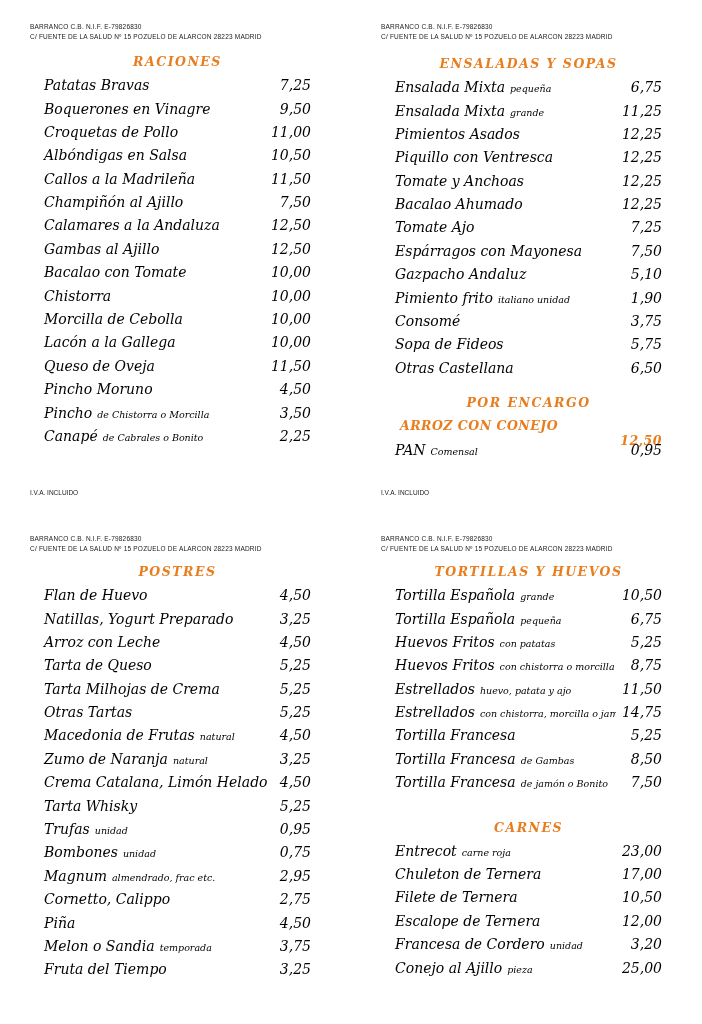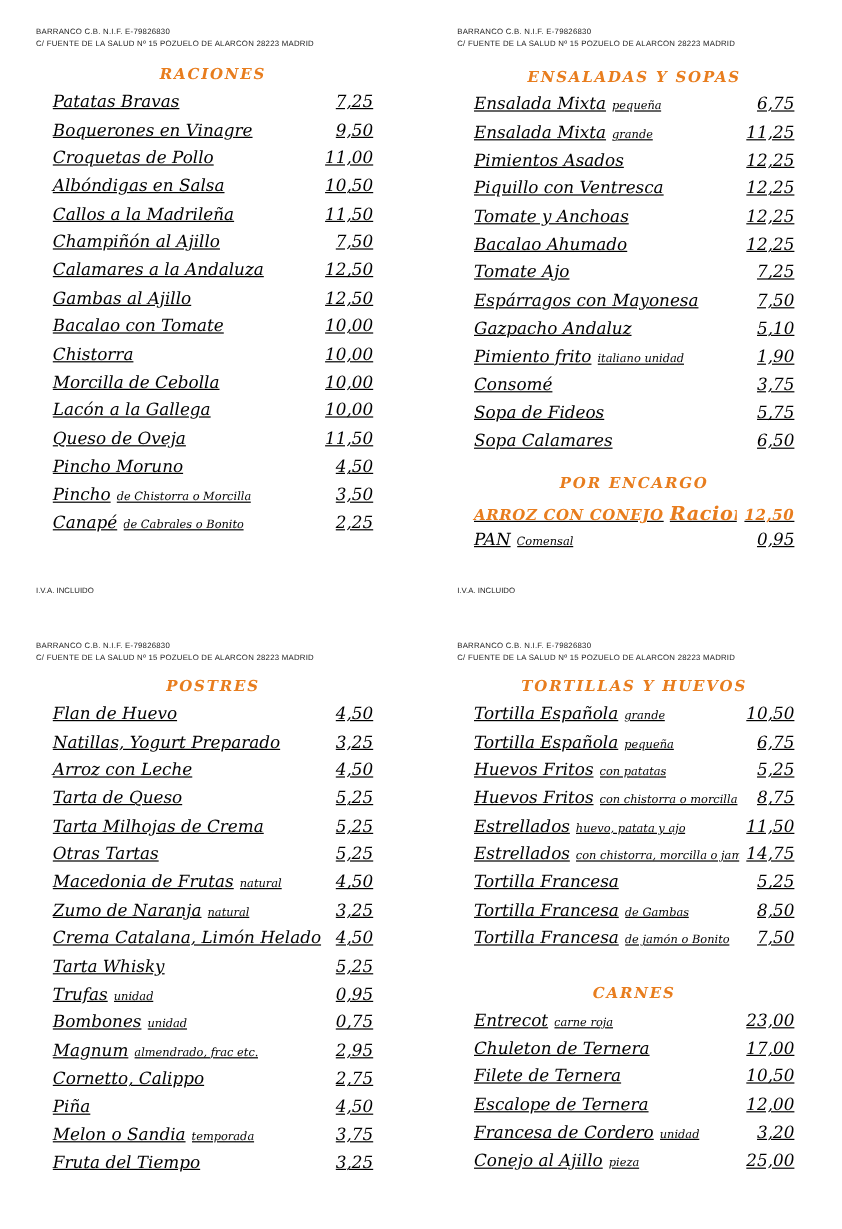--- a/index.html
+++ b/index.html
@@ -44,21 +44,20 @@
   }
   .panel-1 .section:first-child .section-title { margin-top: 14px; }
   .panel-2 .section:first-child .section-title,
   .panel-3 .section:first-child .section-title { margin-top: 10px; }
   .section + .section { }
   .panel-3 .section + .section { margin-top: 22px; }
   .items {
     list-style: none;
     margin: 0;
     padding: 0 0 0 14px;
-    text-decoration: underline;
   }
   .item {
     display: flex;
     align-items: baseline;
     height: 23.4px;
     font-style: italic;
     font-size: 14px;
     color: #000000;
     white-space: nowrap;
   }
@@ -75,20 +74,21 @@
     padding-left: 6px;
     flex-shrink: 0;
     font-size: 14px;
   }
   .item.accent,
   .item.accent .item-price {
     color: var(--accent, #E87D1E);
     font-weight: bold;
     font-size: 12.5px;
     letter-spacing: 0.5px;
+    flex-direction: column;
   }
   .item.accent .item-note {
     color: var(--accent, #E87D1E);
     font-size: 16px;
     font-weight: bold;
   }
   .iva {
     position: absolute;
     left: 30px;
     bottom: 16px;
@@ -287,21 +287,21 @@
     <span class="item-price">3,75</span>
   </li>
 
   <li class="item">
     <span class="item-name">Sopa de Fideos</span>
 
     <span class="item-price">5,75</span>
   </li>
 
   <li class="item">
-    <span class="item-name">Sopa Calamares</span>
+    <span class="item-name">Otras Castellana</span>
 
     <span class="item-price">6,50</span>
   </li>
 </ul>
   </div>
 
   <div class="section">
     <h2 class="section-title">POR ENCARGO</h2>
     <ul class="items">
   <li class="item accent">

